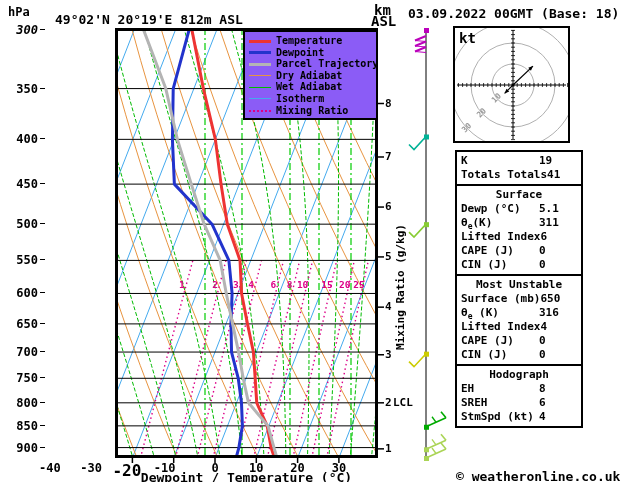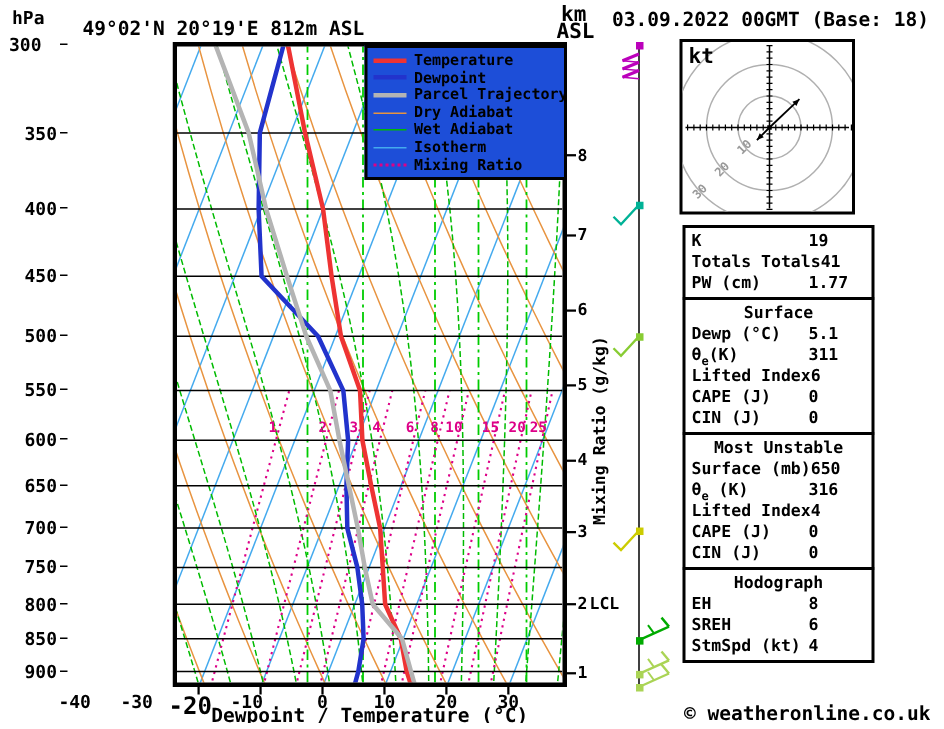--- a/index.html
+++ b/index.html
@@ -4,21 +4,21 @@
 <style>
   html,body{margin:0;padding:0;background:#fff;}
   .stage{position:relative;width:629px;height:482px;background:#fff;overflow:hidden;
          font-family:"DejaVu Sans Mono","Liberation Mono",monospace;font-weight:bold;color:#000;}
   .abs{position:absolute;}
   .t13{font-size:13px;letter-spacing:0px;white-space:nowrap;}
   .t12{font-size:12px;white-space:nowrap;}
   .t11{font-size:14px;white-space:nowrap;}
   .axis-title{font-size:13px;text-align:center;}
   .vlabel{transform:translate(-50%,-50%) rotate(-90deg);white-space:nowrap;font-size:11px;}
-  #legend{border:2px solid #000;background:#1d4ed8;padding:3px 4px 2px 4px;}
+  #legend{border:2px solid #000;background:#8b5cf6;padding:3px 4px 2px 4px;}
   .lrow{height:11.6px;line-height:11.6px;font-size:10px;white-space:nowrap;}
   .lsample{display:inline-block;width:22px;vertical-align:middle;margin-right:5px;}
   .tbox{border:2px solid #000;background:#fff;width:128px;box-sizing:border-box;
         padding:2px 4px;margin-top:-2px;}
   .thead{font-size:11px;text-align:center;height:14px;line-height:14px;}
   .trow{display:flex;font-size:11px;height:14px;line-height:14px;}
   .tlabel{flex:1;white-space:nowrap;}
   .tval{width:38px;white-space:nowrap;}
   #hodo-box{border:2px solid #000;background:#fff;}
   sub{font-size:8px;}
@@ -146,21 +146,21 @@
       <div class="lrow"><span class="lsample" style="border-top: 3px solid rgb(238, 51, 51);"></span><span>Temperature</span></div>
       <div class="lrow"><span class="lsample" style="border-top: 3px solid rgb(34, 51, 204);"></span><span>Dewpoint</span></div>
       <div class="lrow"><span class="lsample" style="border-top: 3px solid rgb(180, 180, 180);"></span><span>Parcel Trajectory</span></div>
       <div class="lrow"><span class="lsample" style="border-top: 1.5px solid rgb(232, 148, 64);"></span><span>Dry Adiabat</span></div>
       <div class="lrow"><span class="lsample" style="border-top: 1.5px solid rgb(0, 187, 0);"></span><span>Wet Adiabat</span></div>
       <div class="lrow"><span class="lsample" style="border-top: 1.5px solid rgb(68, 170, 238);"></span><span>Isotherm</span></div>
       <div class="lrow"><span class="lsample" style="border-top: 2px dotted rgb(221, 0, 136);"></span><span>Mixing Ratio</span></div>
     </div>
 
   <div id="labels">
-      <div class="abs" style="left: 6px; top: 23px; width: 32px; text-align: left; font-size: 12px;">300</div>
+      <div class="abs" style="left: 6px; top: 23px; width: 32px; text-align: right; font-size: 12px; font-style: italic;">300</div>
       <div class="abs" style="left: 40px; top: 29px; width: 5px; height: 1px; background: rgb(0, 0, 0);"></div>
       <div class="abs" style="left: 6px; top: 81.5931px; width: 32px; text-align: right; font-size: 12px;">350</div>
       <div class="abs" style="left: 40px; top: 87.5931px; width: 5px; height: 1px; background: rgb(0, 0, 0);"></div>
       <div class="abs" style="left: 6px; top: 132.349px; width: 32px; text-align: right; font-size: 12px;">400</div>
       <div class="abs" style="left: 40px; top: 138.349px; width: 5px; height: 1px; background: rgb(0, 0, 0);"></div>
       <div class="abs" style="left: 6px; top: 177.118px; width: 32px; text-align: right; font-size: 12px;">450</div>
       <div class="abs" style="left: 40px; top: 183.118px; width: 5px; height: 1px; background: rgb(0, 0, 0);"></div>
       <div class="abs" style="left: 6px; top: 217.166px; width: 32px; text-align: right; font-size: 12px;">500</div>
       <div class="abs" style="left: 40px; top: 223.166px; width: 5px; height: 1px; background: rgb(0, 0, 0);"></div>
       <div class="abs" style="left: 6px; top: 253.394px; width: 32px; text-align: right; font-size: 12px;">550</div>
@@ -327,24 +327,20 @@
   <div id="tables" class="abs" style="left:455px;top:152px;">
       <div class="tbox">
         <div class="trow">
           <span class="tlabel">K</span>
           <span class="tval">19</span>
         </div>
         <div class="trow">
           <span class="tlabel">Totals Totals</span>
           <span class="tval">41</span>
         </div>
-        <div class="trow">
-          <span class="tlabel">PW (cm)</span>
-          <span class="tval">1.77</span>
-        </div>
       </div>
       <div class="tbox">
         <div class="thead">Surface</div>
         <div class="trow">
           <span class="tlabel">Dewp (°C)</span>
           <span class="tval">5.1</span>
         </div>
         <div class="trow">
           <span class="tlabel">θ<sub>e</sub>(K)</span>
           <span class="tval">311</span>

